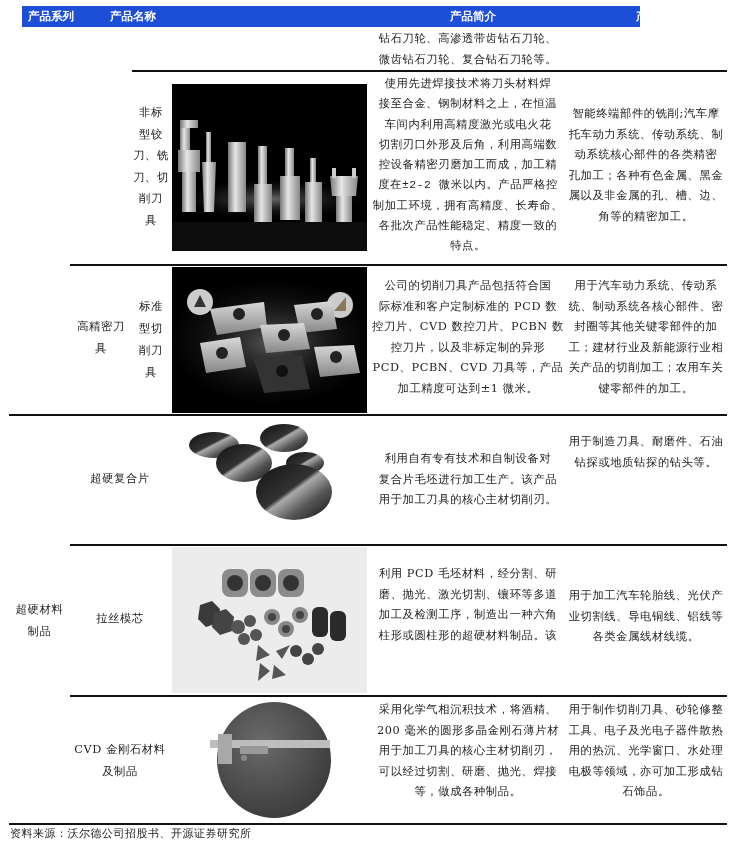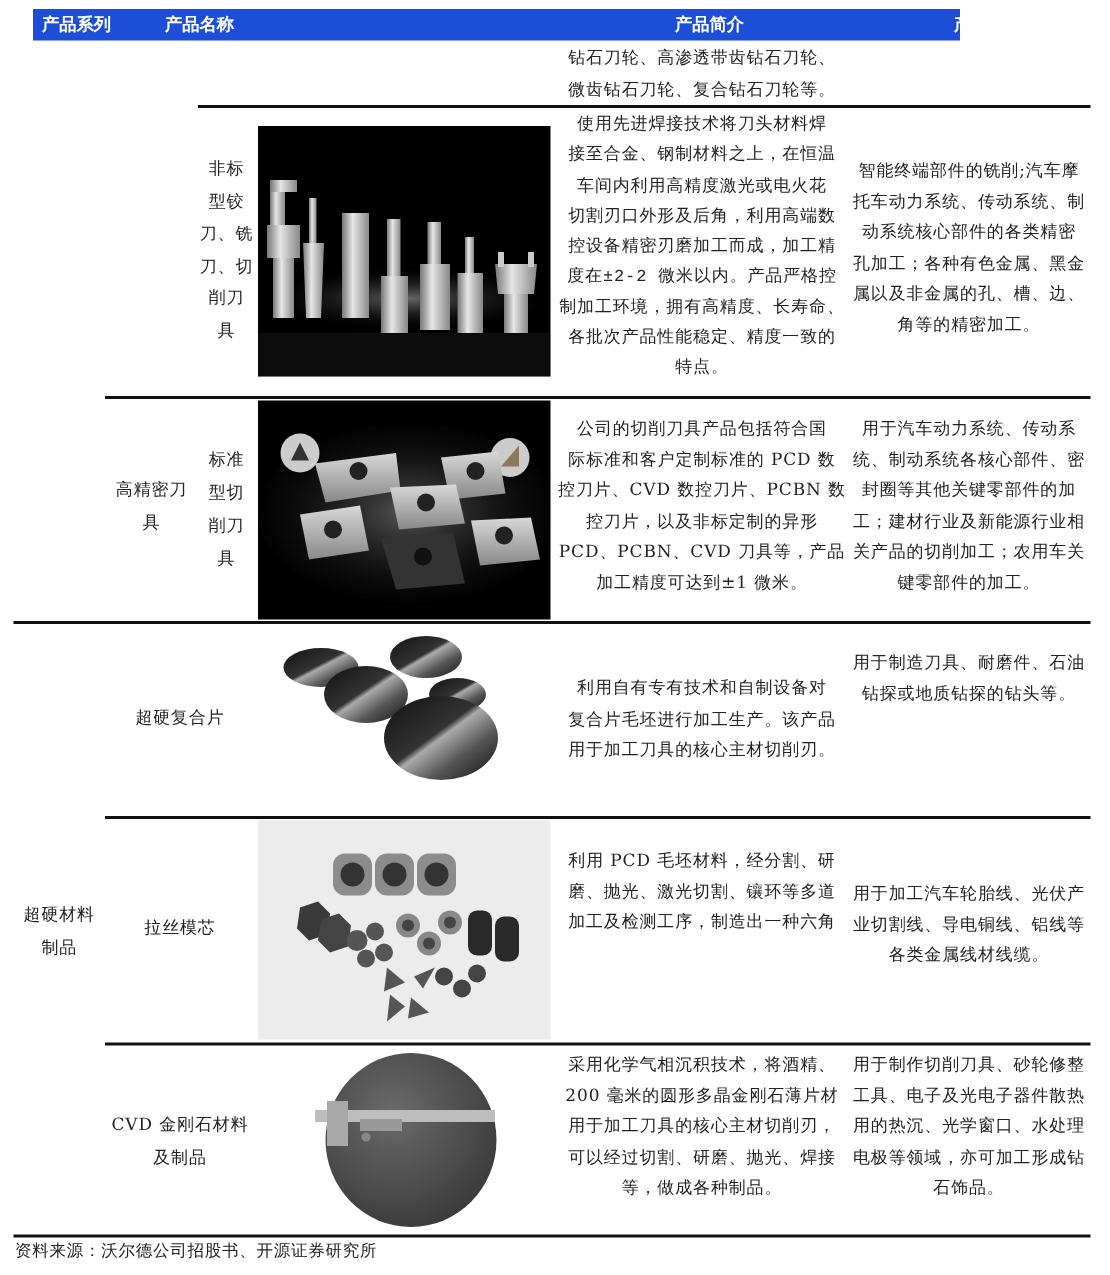--- a/index.html
+++ b/index.html
@@ -219,20 +219,21 @@
     <polygon points="86,98 98,108 84,114" fill="#555"></polygon>
       <polygon points="104,104 118,98 110,112" fill="#555"></polygon>
     <polygon points="88,116 98,124 86,134" fill="#555"></polygon>
       <polygon points="102,118 114,128 100,132" fill="#555"></polygon>
   </svg>
 </div>
 <div class="cell" style="left:371px; top:564px; width:194px;">
   <div>利用 PCD 毛坯材料，经分割、研</div>
   <div>磨、抛光、激光切割、镶环等多道</div>
   <div>加工及检测工序，制造出一种六角</div>
+  <div>柱形或圆柱形的超硬材料制品。该</div>
 </div>
 <div class="cell" style="left:564px; top:586px; width:164px;">
   <div>用于加工汽车轮胎线、光伏产</div>
   <div>业切割线、导电铜线、铝线等</div>
   <div>各类金属线材线缆。</div>
 </div>
 <div class="hline" style="left:70px; top:695px; width:657px;"></div>
 
 <div class="cell" style="left:70px; top:739px; width:100px; line-height:22px;">
   <div>CVD 金刚石材料</div>

